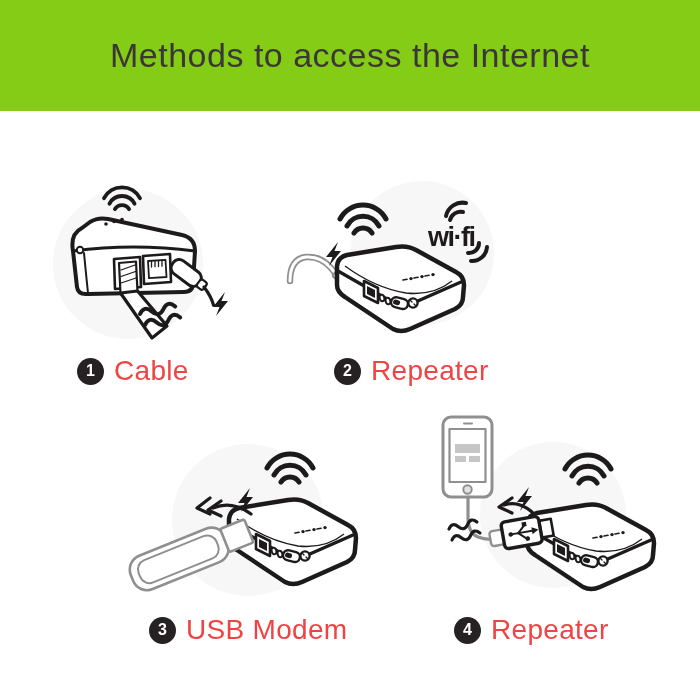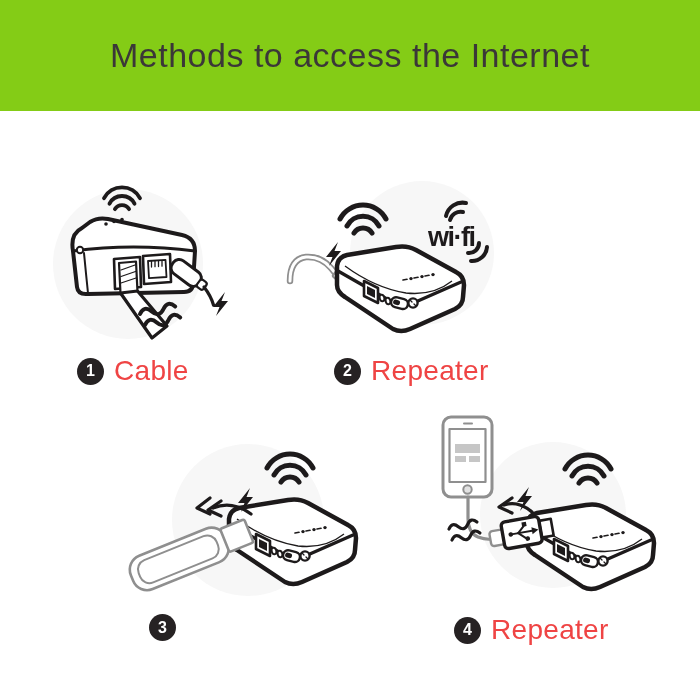--- a/index.html
+++ b/index.html
@@ -211,19 +211,20 @@
   <div class="method-label" style="left:77px; top:355px">
     <span class="badge">1</span>
     <span class="method-text">Cable</span>
   </div>
   <div class="method-label" style="left:334px; top:355px">
     <span class="badge">2</span>
     <span class="method-text">Repeater</span>
   </div>
   <div class="method-label" style="left:149px; top:614px">
     <span class="badge">3</span>
+    <span class="method-text">USB Modem</span>
   </div>
   <div class="method-label" style="left:454px; top:614px">
     <span class="badge">4</span>
     <span class="method-text">Repeater</span>
   </div>
 
 </div>
 
 </body></html>

